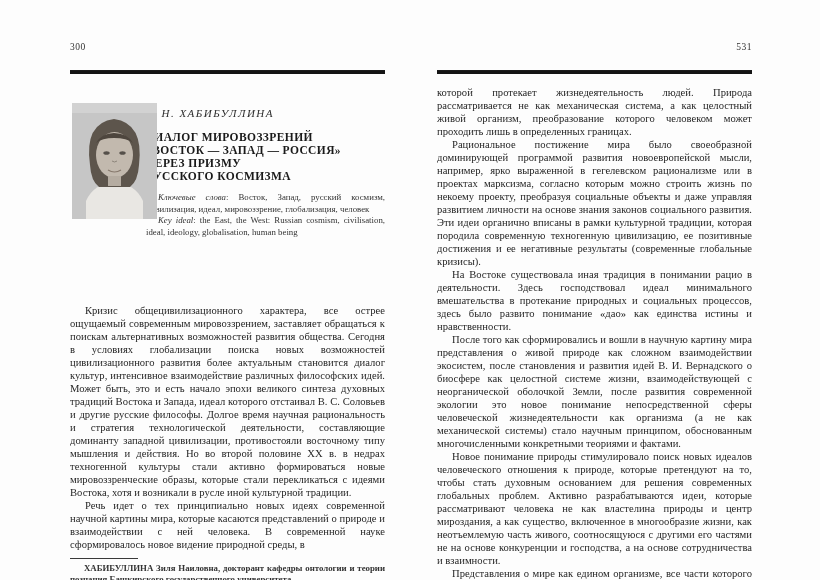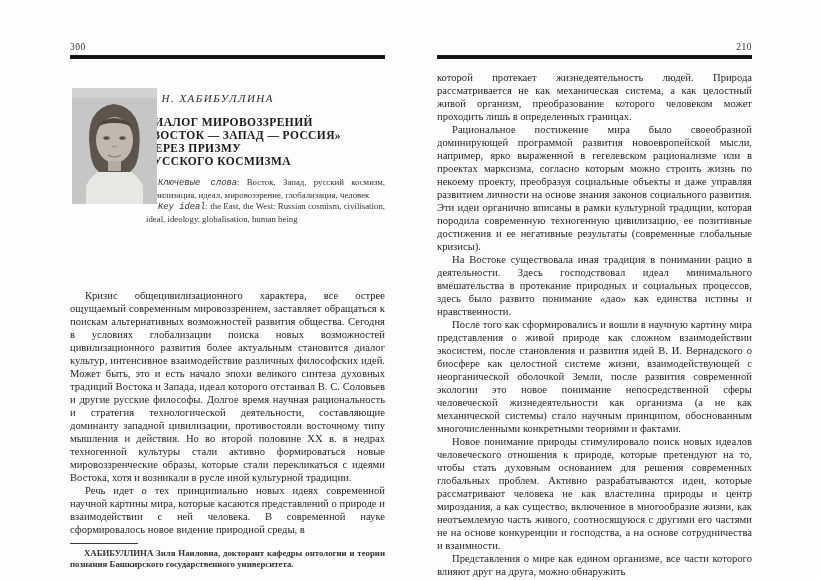--- a/index.html
+++ b/index.html
@@ -12,21 +12,21 @@
     overflow: hidden;
   }
   .page-col { position: absolute; top: 42px; width: 315px; }
   .page-col.left  { left: 70px; }
   .page-col.right { left: 437px; }
 
   .page-number {
     font-size: 9.5px;
     color: #333;
     letter-spacing: 0.5px;
-    padding-bottom: 3px;
+    padding-bottom: 18px;
   }
   .page-number.right-align { text-align: right; }
 
   .head-rule {
     height: 3px;
     border-top: 1.5px solid #1c1c1c;
     border-bottom: 3px solid #141414;
     margin-bottom: 8px;
   }
 
@@ -51,21 +51,21 @@
   .article-title-line {
     font-weight: bold;
     font-size: 11.5px;
     line-height: 13px;
     letter-spacing: 0.4px;
     color: #1a1a1a;
     white-space: nowrap;
   }
   .keywords-block { margin-top: 9px; font-size: 8.8px; line-height: 11.5px; color: #333; }
   .keywords-para { text-align: justify; text-indent: 12px; }
-  .kw-label { font-style: italic; font-family: Liberation Mono, monospace; }
+  .kw-label { font-style: italic; }
 
   
   .body-text { font-size: 10.6px; line-height: 13px; text-align: justify; color: #262626; }
   .body-text p { text-indent: 15px; }
   .body-text p.no-indent { text-indent: 0; }
 
   .left-body { margin-top: 22px; }
 
   .footnote {
     margin-top: 7px;
@@ -126,21 +126,21 @@
       <p>Речь идет о тех принципиально новых идеях современной научной картины мира, которые касаются представлений о природе и взаимодействии с ней человека. В современной науке сформировалось новое видение природной среды, в</p>
     </div>
 
     <div class="footnote">
       <div class="footnote-rule"></div>
       <p>ХАБИБУЛЛИНА Зиля Наиловна, докторант кафедры онтологии и теории познания Башкирского государственного университета.</p>
     </div>
   </div>
 
   <div class="page-col right">
-    <div class="page-number right-align">210</div>
+    <div class="page-number right-align">531</div>
     <div class="head-rule"></div>
 
     <div class="body-text right-body">
       <p class="no-indent">которой протекает жизнедеятельность людей. Природа рассматривается не как механическая система, а как целостный живой организм, преобразование которого человеком может проходить лишь в определенных границах.</p>
       <p>Рациональное постижение мира было своеобразной доминирующей программой развития новоевропейской мысли, например, ярко выраженной в гегелевском рационализме или в проектах марксизма, согласно которым можно строить жизнь по некоему проекту, преобразуя социальные объекты и даже управляя развитием личности на основе знания законов социального развития. Эти идеи органично вписаны в рамки культурной традиции, которая породила современную техногенную цивилизацию, ее позитивные достижения и ее негативные результаты (современные глобальные кризисы).</p>
       <p>На Востоке существовала иная традиция в понимании рацио в деятельности. Здесь господствовал идеал минимального вмешательства в протекание природных и социальных процессов, здесь было развито понимание «дао» как единства истины и нравственности.</p>
       <p>После того как сформировались и вошли в научную картину мира представления о живой природе как сложном взаимодействии экосистем, после становления и развития идей В. И. Вернадского о биосфере как целостной системе жизни, взаимодействующей с неорганической оболочкой Земли, после развития современной экологии это новое понимание непосредственной сферы человеческой жизнедеятельности как организма (а не как механической системы) стало научным принципом, обоснованным многочисленными конкретными теориями и фактами.</p>
       <p>Новое понимание природы стимулировало поиск новых идеалов человеческого отношения к природе, которые претендуют на то, чтобы стать духовным основанием для решения современных глобальных проблем. Активно разрабатываются идеи, которые рассматривают человека не как властелина природы и центр мироздания, а как существо, включенное в многообразие жизни, как неотъемлемую часть живого, соотносящуюся с другими его частями не на основе конкуренции и господства, а на основе сотрудничества и взаимности.</p>
       <p>Представления о мире как едином организме, все части которого влияют друг на друга, можно обнаружить</p>
     </div>

